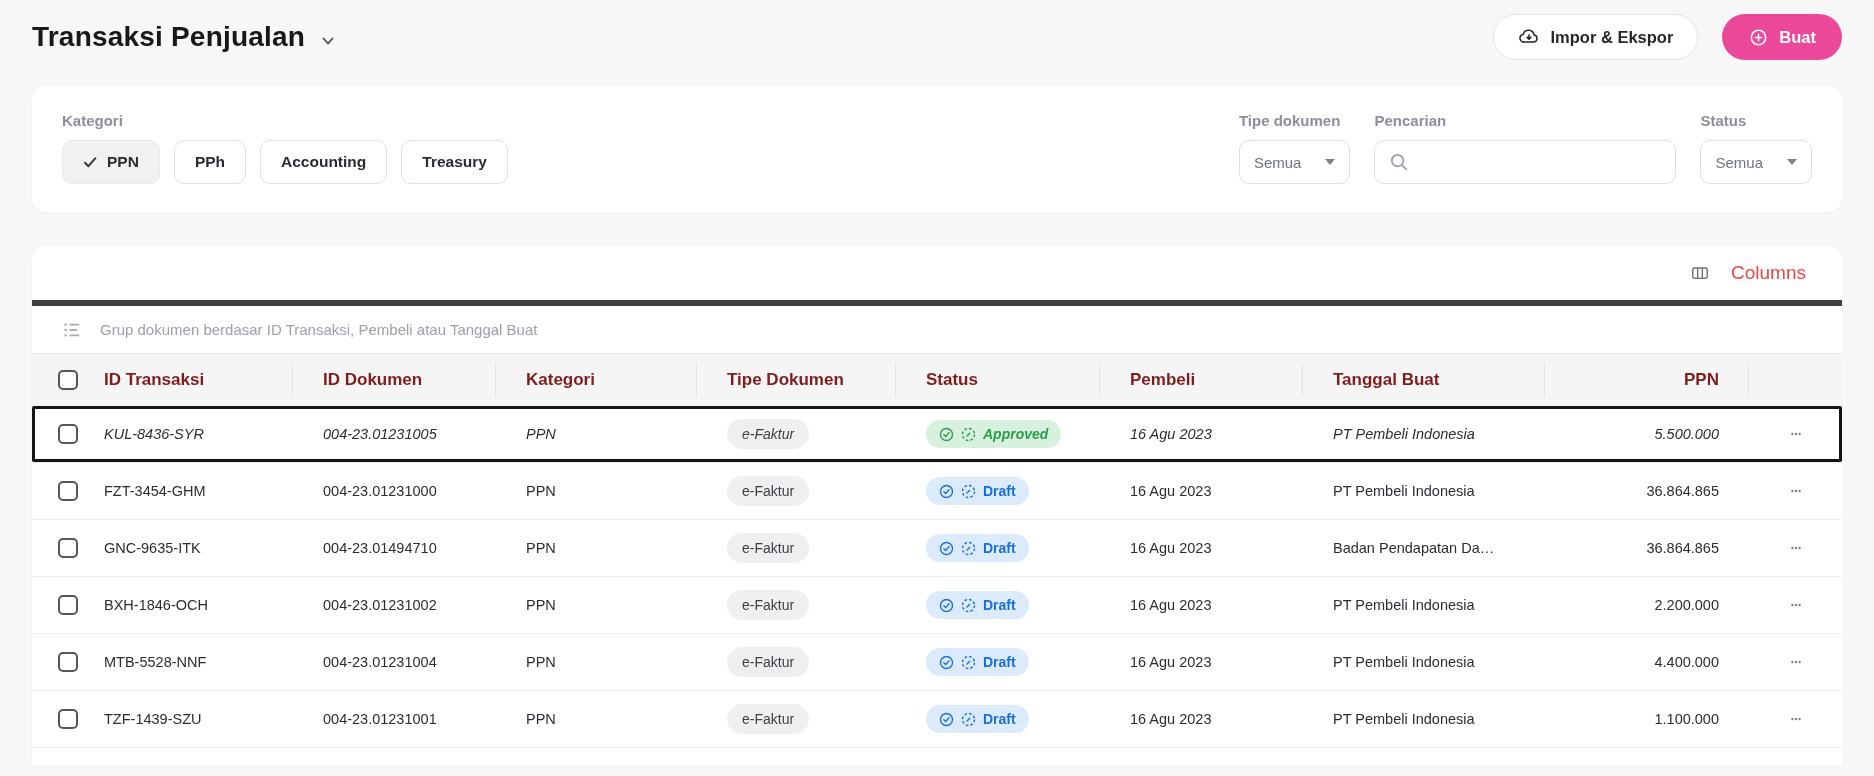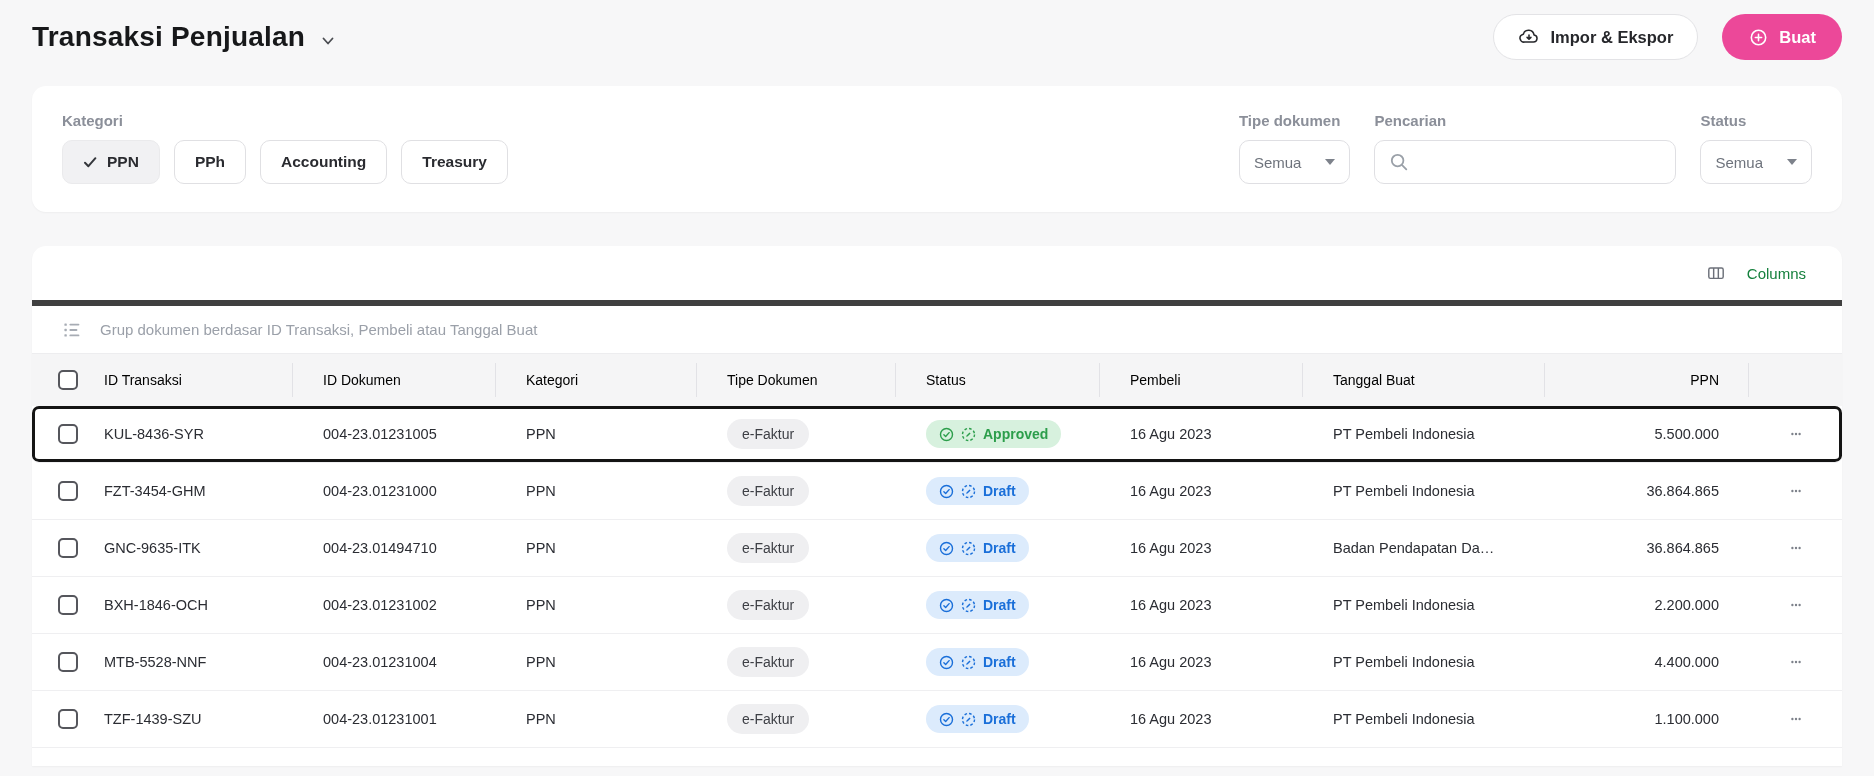--- a/index.html
+++ b/index.html
@@ -40,38 +40,38 @@
   .search { width:302px; padding:0 14px; gap:10px; }
   .search input { border:none; outline:none; flex:1; font-size:15px; font-family:inherit;
                   color:#333; background:transparent; }
   .date-btn { padding:0 18px; gap:10px; font-size:15.5px; font-weight:700; color:#1f2126; cursor:pointer; }
 
   
   .table-card { margin:34px 32px 0; background:#fff; border-radius:14px 14px 0 0;
                 height:520px; display:flex; flex-direction:column;
                 box-shadow:0 1px 2px rgba(0,0,0,.04); overflow:hidden; }
   .toolbar { display:flex; justify-content:flex-end; align-items:center; height:54px; padding:0 30px; }
-  .columns-btn { display:flex; align-items:center; gap:22px; color:#15803d; font-size:15px;
+  .columns-btn { display:flex; align-items:center; gap:22px; color:#ef4444; font-size:19px;
                  font-weight:500; background:none; border:none; cursor:pointer; font-family:inherit; }
   .group-bar { display:flex; align-items:center; gap:18px; height:54px; padding:0 30px;
                border-top:6px solid #404040; border-bottom:1px solid #ededef;
                color:#9ba0a9; font-size:15px; cursor:pointer; }
 
   .grid { display:grid; grid-template-columns:62px 199px 203px 201px 199px 204px 203px 242px 204px 1fr;
           align-items:center; }
   .thead { background:#f5f5f6; height:52px; }
-  .th { font-size:14px; font-weight:400; color:#000000; padding-left:30px; position:relative;
+  .th { font-size:17px; font-weight:700; color:#7f1d1d; padding-left:30px; position:relative;
         height:100%; display:flex; align-items:center; }
   .th.c-check { padding-left:26px; }
   .th.c-first { padding-left:10px; }
   .th.sep::after { content:''; position:absolute; right:0; top:9px; bottom:9px; width:1px; background:#e2e2e6; }
   .th.c-ppn { justify-content:flex-end; padding-right:30px; }
 
   .trow { height:57px; border-bottom:1px solid #efeff1; background:#fff; }
-  .trow.highlighted { box-shadow:inset 0 0 0 3px #141414; border-radius:7px; }
+  .trow.highlighted { box-shadow:inset 0 0 0 3px #141414; border-radius:2px;font-style:italic; }
   .cell { font-size:14.5px; color:#2b2d33; padding-left:30px; display:flex; align-items:center;
           overflow:hidden; white-space:nowrap; }
   .cell.c-check { padding-left:26px; }
   .cell.c-first { padding-left:10px; }
   .cell.c-ppn { justify-content:flex-end; padding-right:30px; padding-left:0; }
   .cell.c-actions { justify-content:center; padding-left:0; }
 
   .checkbox { width:20px; height:20px; border:2px solid #55565c; border-radius:5px;
               background:#fff; cursor:pointer; flex:none; }
 

